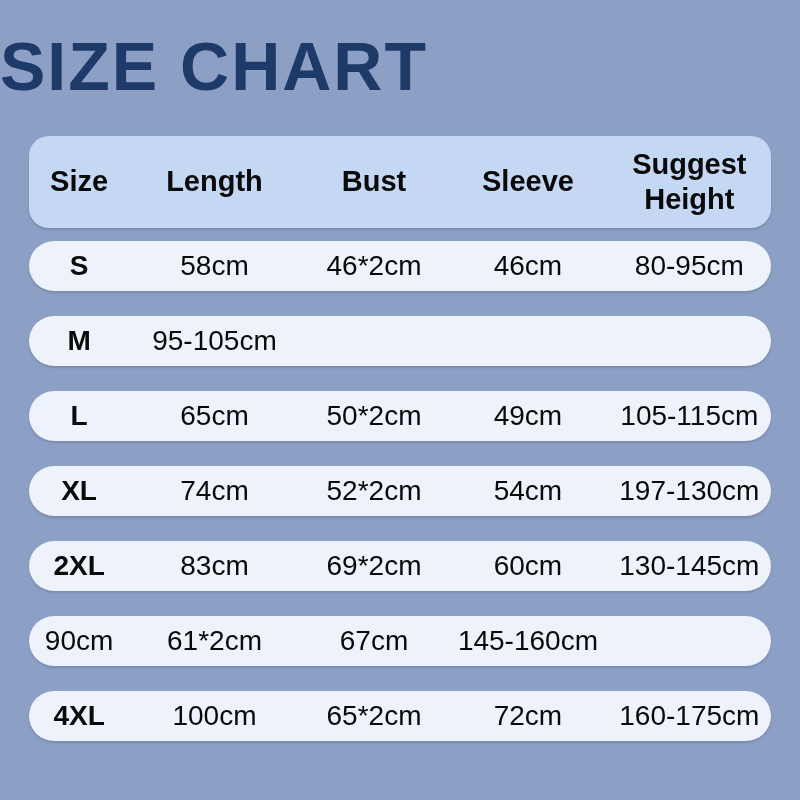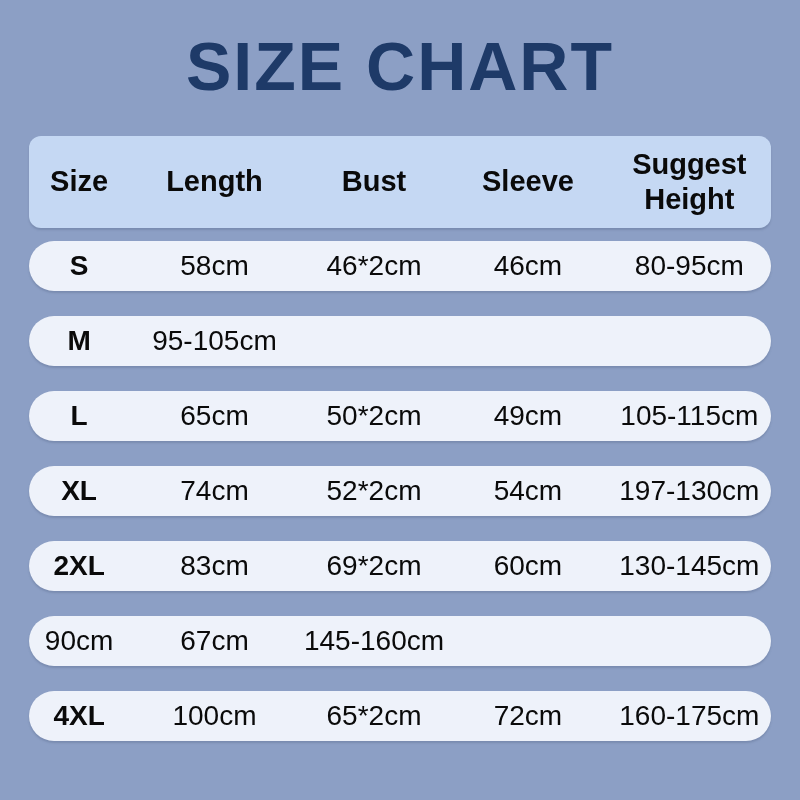--- a/index.html
+++ b/index.html
@@ -11,39 +11,39 @@
   }
   html,body{margin:0;padding:0;}
   body{
     width:800px;height:800px;overflow:hidden;
     background:var(--bg);
     font-family:"Liberation Sans", sans-serif;
     color:var(--text-color);
   }
   .page-title{
     padding-top:28px;
-    text-align:center;
+    text-align:left;
     font-size:68px;
     line-height:1.12;
     font-weight:bold;
     letter-spacing:2px;
     color:var(--title-color);
   }
   .table-wrap{
     width:742px;
     margin:32px auto 0;
   }
   .grid-row{
     display:grid;
     grid-template-columns:13.5% 23% 20% 21.5% 22%;
     align-items:center;
   }
   .header-pill{
     background:var(--header-pill);
-    border-radius:12px;
+    border-radius:20px;
     height:92px;
     font-weight:bold;
     font-size:29px;
     box-shadow:0 2px 2px rgba(80,95,130,0.30);
   }
   .header-cell{
     text-align:center;
     line-height:1.22;
     padding:0 6px;
   }
@@ -116,20 +116,21 @@
       <div class="grid-row row-pill">
         <div class="cell size-cell">2XL</div>
         <div class="cell">83cm</div>
         <div class="cell">69*2cm</div>
         <div class="cell">60cm</div>
         <div class="cell">130-145cm</div>
       </div>
 
       <div class="grid-row row-pill">
         <div class="cell">90cm</div>
+        <div class="cell">61*2cm</div>
         <div class="cell">67cm</div>
         <div class="cell">145-160cm</div>
       </div>
 
       <div class="grid-row row-pill">
         <div class="cell size-cell">4XL</div>
         <div class="cell">100cm</div>
         <div class="cell">65*2cm</div>
         <div class="cell">72cm</div>
         <div class="cell">160-175cm</div>

